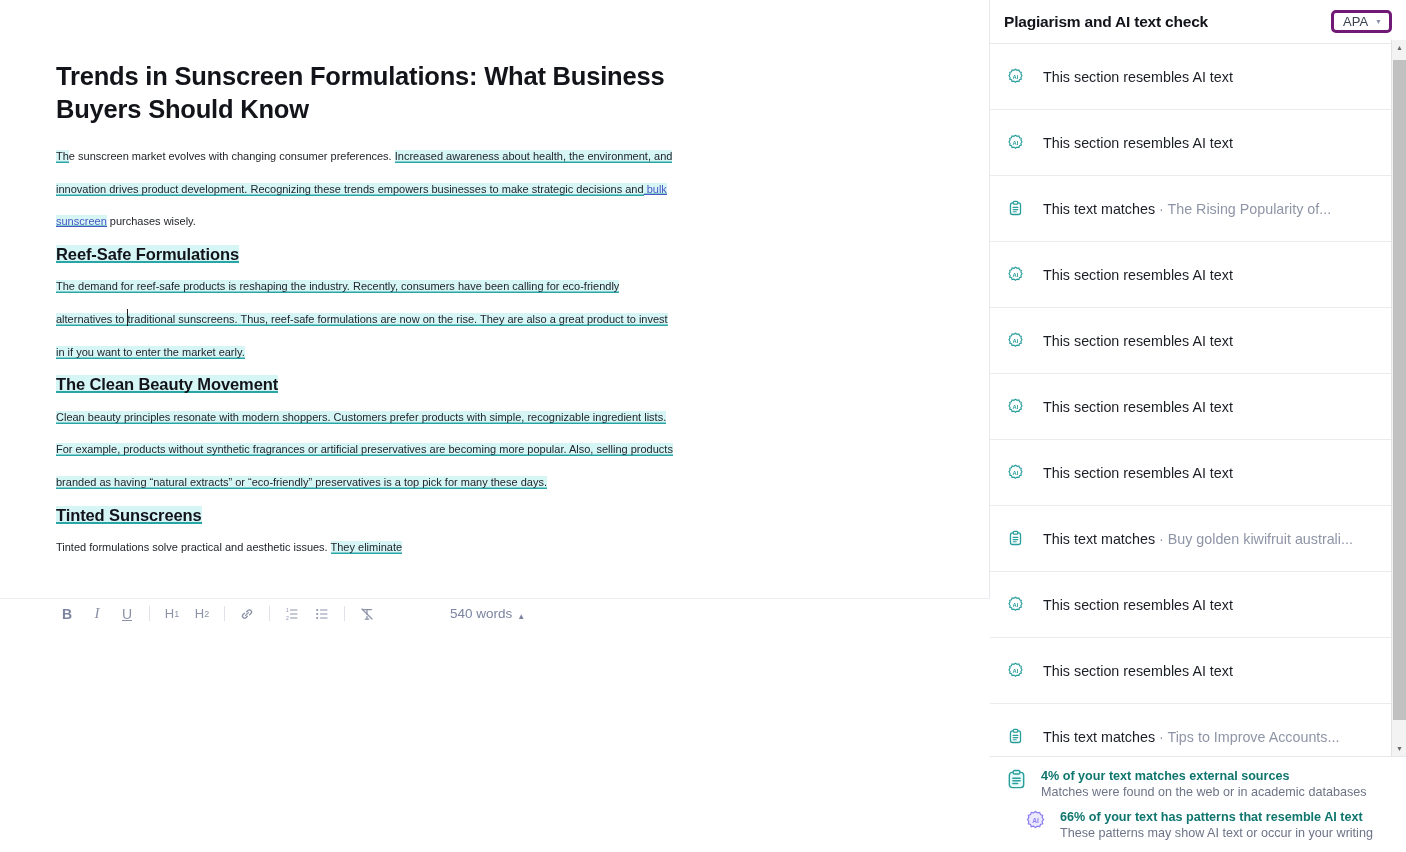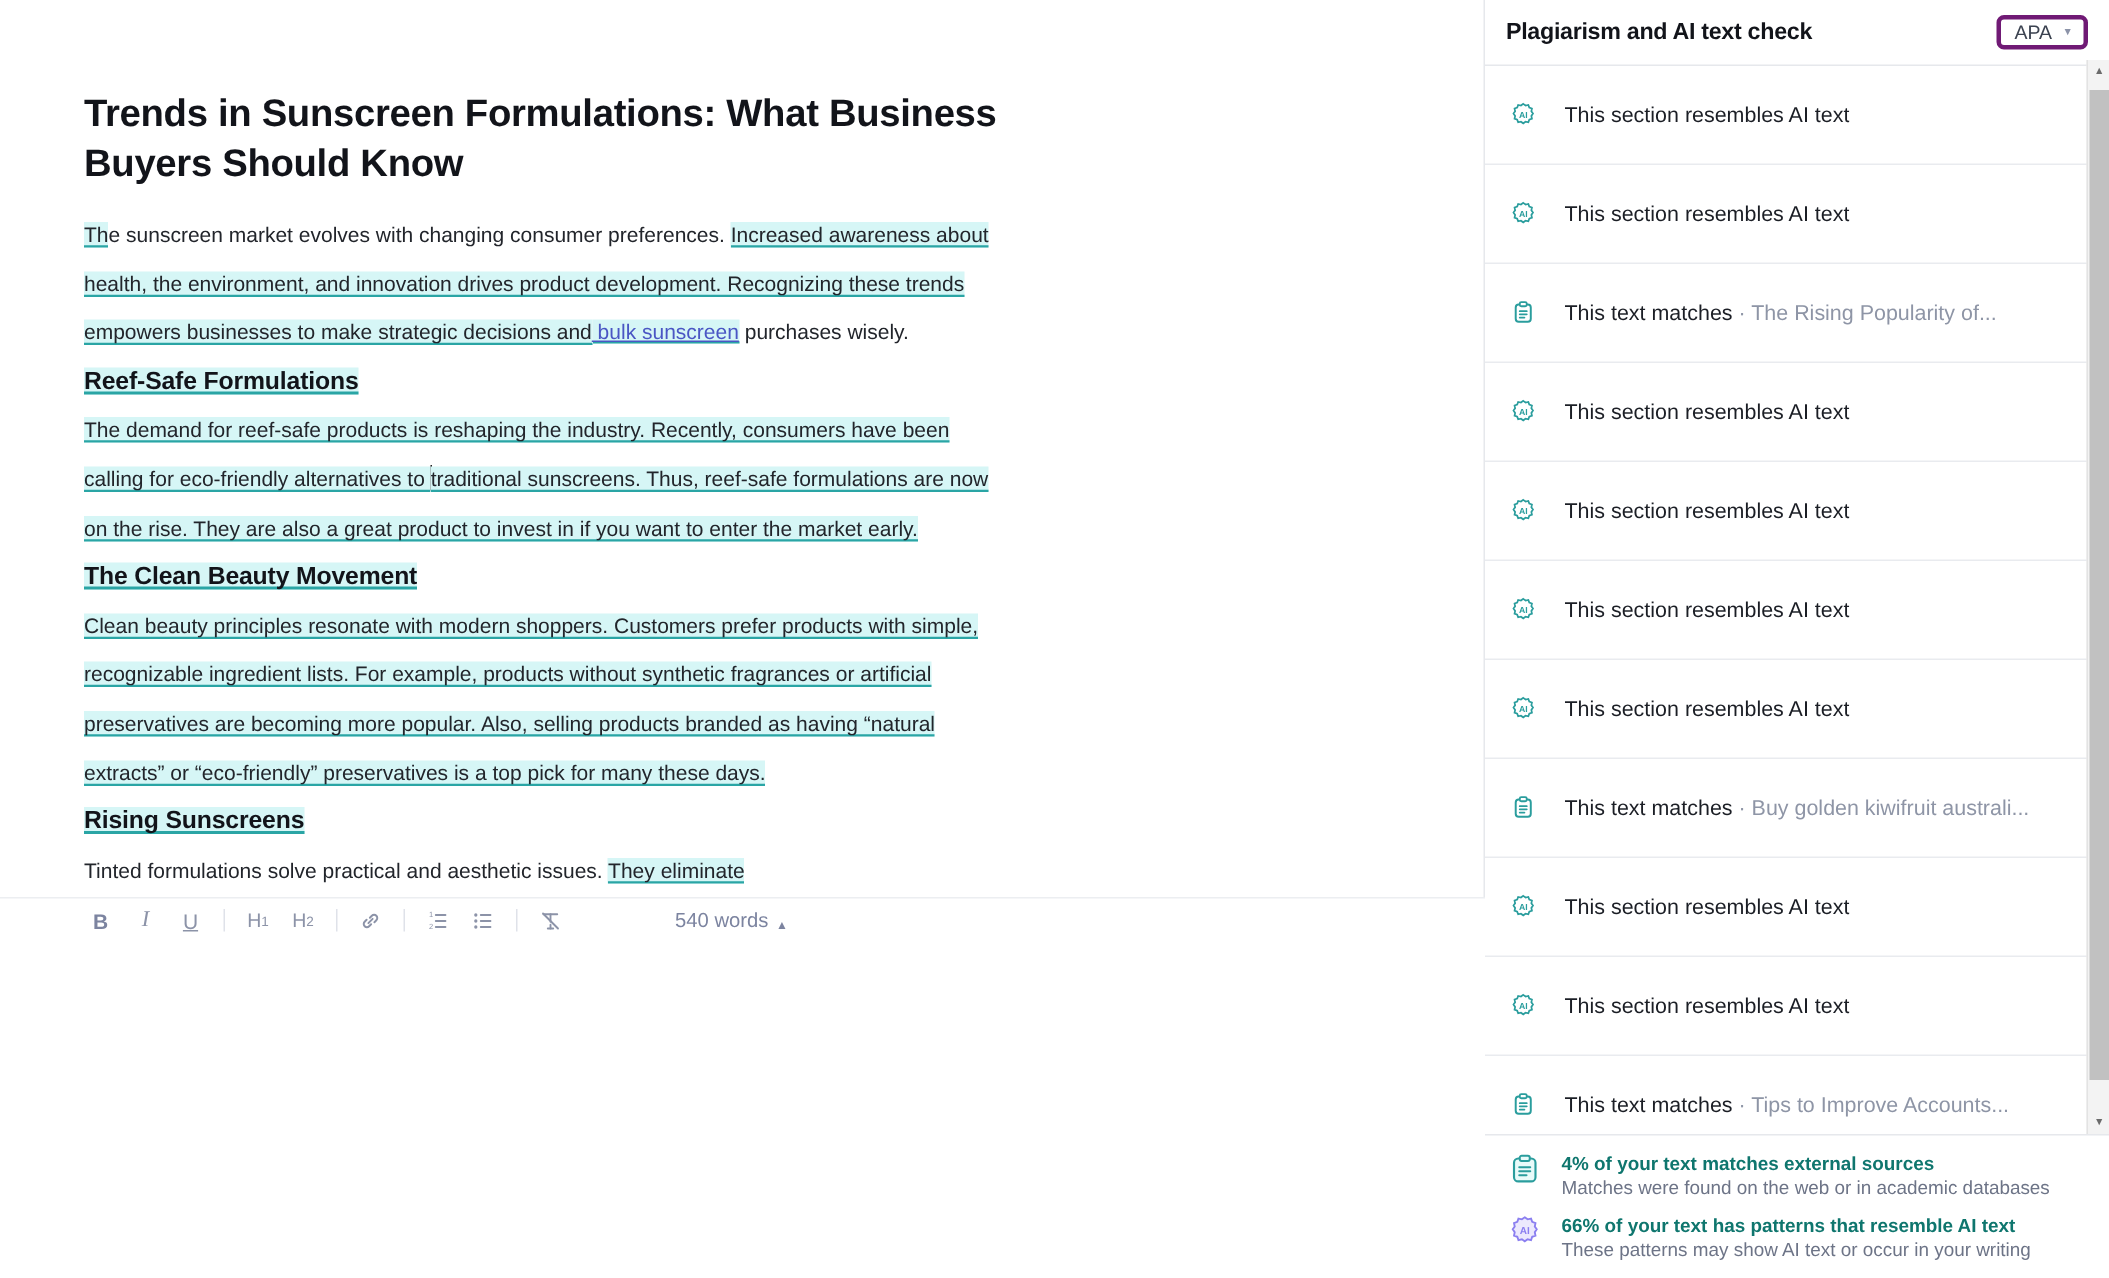--- a/index.html
+++ b/index.html
@@ -28,21 +28,21 @@
   .doc-title {
     font-size:25.5px;
     font-weight:bold;
     line-height:33px;
     letter-spacing:-0.2px;
     color:#12141a;
     margin:0 0 14px 0;
   }
   .doc p, .doc h3 { margin:0; }
   .para {
-    font-size:14px;
+    font-size:11px;
     line-height:32.6px;
     color:#22252b;
     margin-bottom:13px;
   }
   .sec-h {
     font-size:16.5px;
     font-weight:bold;
     line-height:32.6px;
     color:#12141a;
     letter-spacing:-0.1px;
@@ -171,21 +171,21 @@
   .ico { flex:0 0 auto; width:17px; height:17px; }
 
   
   .summary {
     flex:0 0 auto;
     border-top:1px solid #e6e8ec;
     padding:11px 14px 10px 16px;
     background:#fff;
   }
   .sum-row { display:flex; gap:14px; align-items:flex-start; margin-bottom:8px; }
-  .sum-row:last-child { margin-bottom:0; }
+  .sum-row:last-child { margin-bottom:0;justify-content:center; }
   .sum-ico { flex:0 0 auto; width:21px; height:21px; margin-top:1px; }
   .sum-title { font-size:12.6px; font-weight:bold; color:#0f766e; line-height:16px; }
   .sum-sub { font-size:12.6px; color:#6d7487; line-height:17px; }
 
   
   .sb {
     position:absolute;
     right:0; top:40px;
     width:15px;
     height:716px;
@@ -221,21 +221,21 @@
       <h1 class="doc-title">Trends in Sunscreen Formulations: What Business Buyers Should Know</h1>
 
       <p class="para"><span class="hl">Th</span><span class="plain">e sunscreen market evolves with changing consumer preferences.</span> <span class="hl">Increased awareness about health, the environment, and innovation drives product development. Recognizing these trends empowers businesses to make strategic decisions and</span><span class="lnk"> bulk sunscreen</span><span class="plain"> purchases wisely.</span></p>
 
       <h3 class="sec-h"><span class="hl-h">Reef-Safe Formulations</span></h3>
       <p class="para"><span class="hl">The demand for reef-safe products is reshaping the industry. Recently, consumers have been calling for eco-friendly alternatives to </span><span class="caret"></span><span class="hl">traditional sunscreens. Thus, reef-safe formulations are now on the rise. They are also a great product to invest in if you want to enter the market early.</span></p>
 
       <h3 class="sec-h"><span class="hl-h">The Clean Beauty Movement</span></h3>
       <p class="para"><span class="hl">Clean beauty principles resonate with modern shoppers. Customers prefer products with simple, recognizable ingredient lists. For example, products without synthetic fragrances or artificial preservatives are becoming more popular. Also, selling products branded as having “natural extracts” or “eco-friendly” preservatives is a top pick for many these days. </span></p>
 
-      <h3 class="sec-h"><span class="hl-h">Rising Sunscreens</span></h3>
+      <h3 class="sec-h"><span class="hl-h">Tinted Sunscreens</span></h3>
       <p class="para"><span class="plain">Tinted formulations solve practical and aesthetic issues. </span><span class="hl">They eliminate</span></p>
     </div>
 
     <div class="toolbar">
       <div class="tb-btn b">B</div>
       <div class="tb-btn i">I</div>
       <div class="tb-btn u">U</div>
       <div class="tb-sep"></div>
       <div class="tb-btn h">
           <span>H</span>

